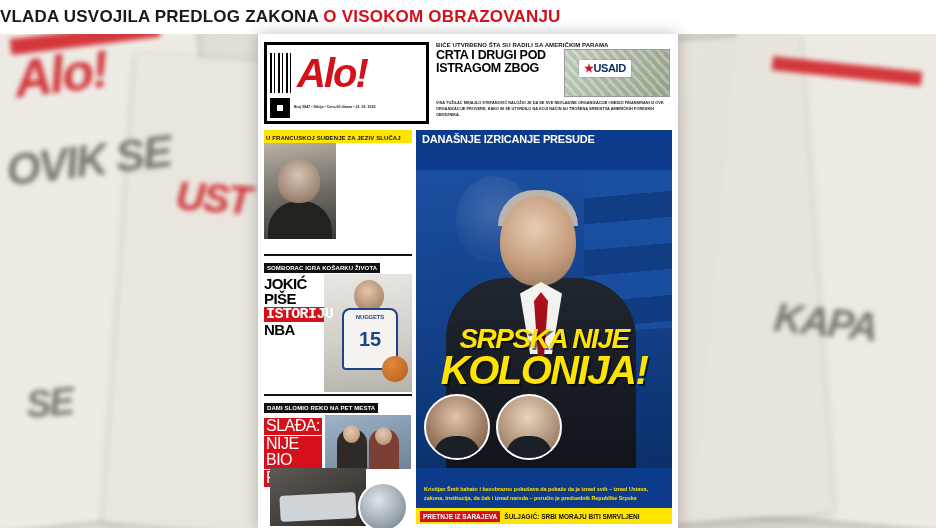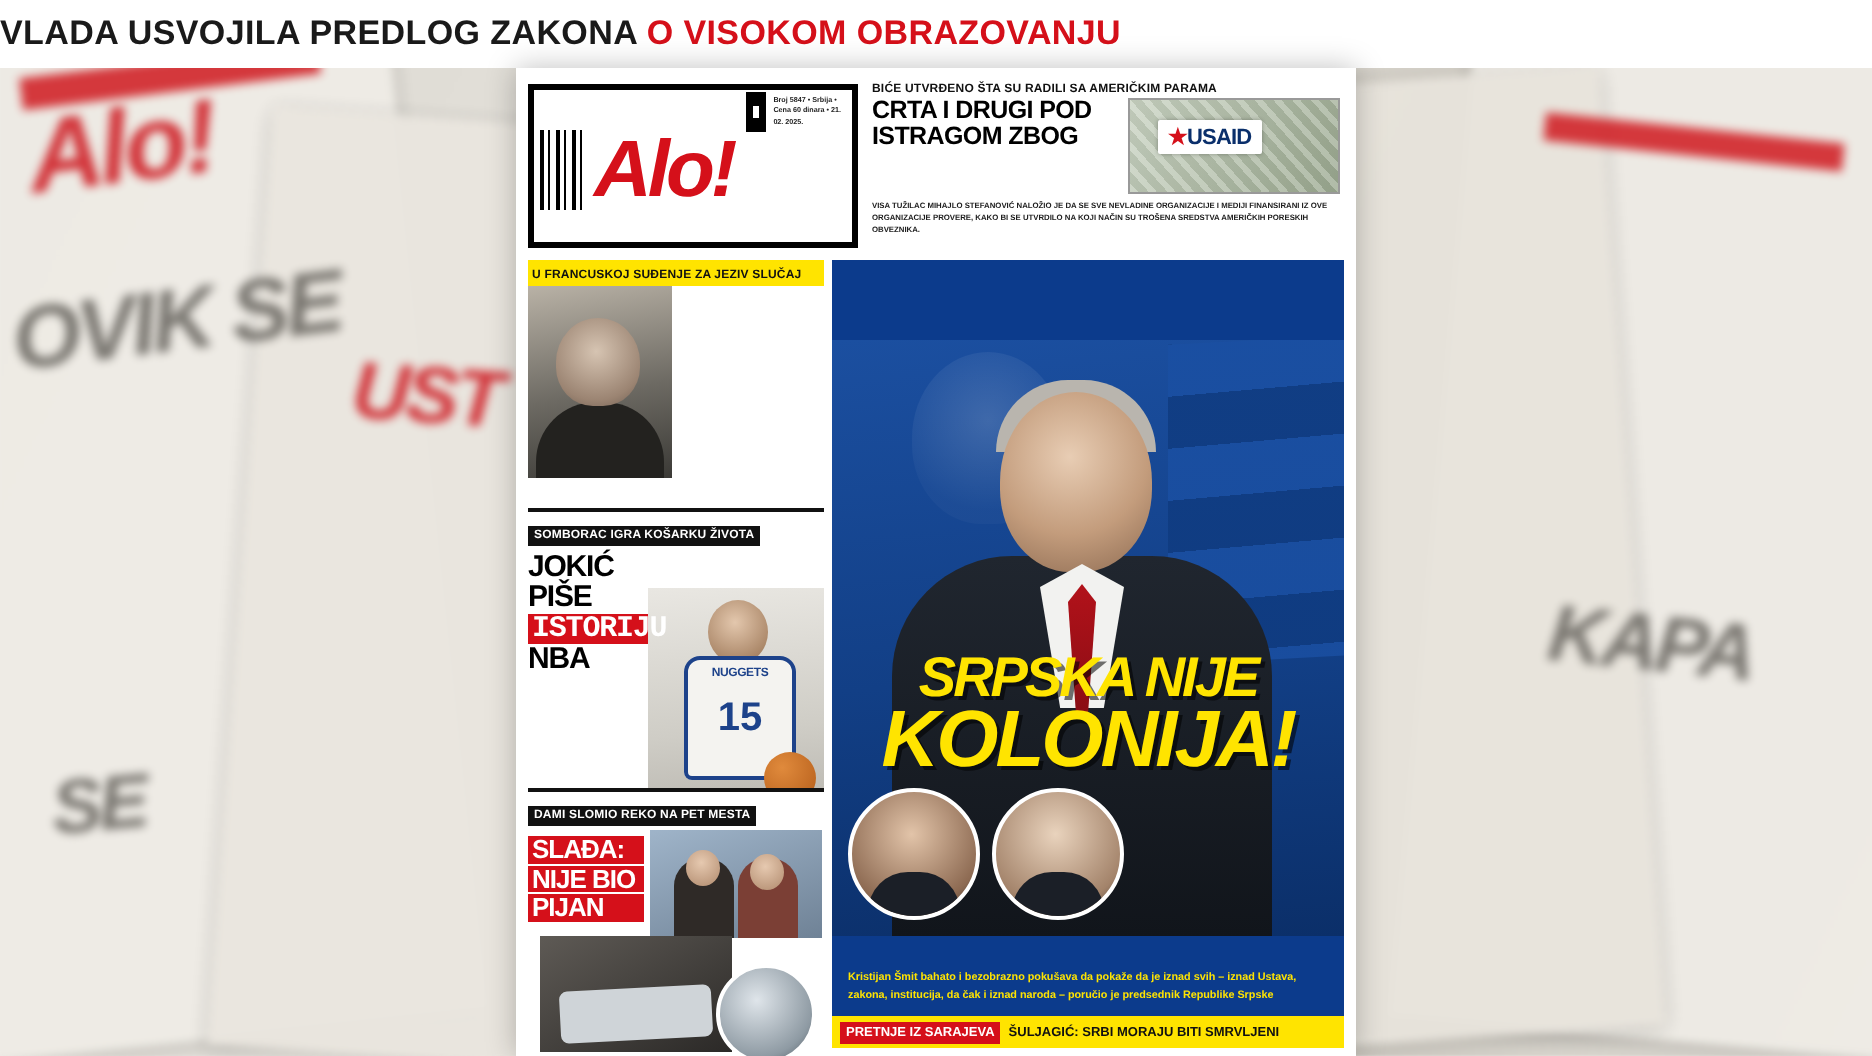--- a/index.html
+++ b/index.html
@@ -98,21 +98,21 @@
 
   
   .masthead {
     position: absolute;
     left: 0; top: 4px;
     width: 165px; height: 82px;
     border: 3px solid #000;
     background: #fff;
     box-sizing: border-box;
     display: flex;
-    flex-direction: row;
+    flex-direction: column;
   }
   .mast-top {
     flex: 1;
     display: flex;
     align-items: center;
     padding: 3px 3px 0 3px;
   }
   .barcode {
     width: 24px; height: 40px;
     background: repeating-linear-gradient(90deg, #000 0 2px, #fff 2px 4px, #000 4px 5px, #fff 5px 8px);
@@ -272,21 +272,20 @@
   }
 
   .story2 { height: 136px; border-top: 2px solid #111; }
   .s2-body { position: relative; height: 118px; }
   .s2-photo {
     position: absolute;
     right: 0; top: 0;
     width: 88px; height: 118px;
     background: linear-gradient(175deg,#e9e7e2 0%, #cfcdc6 60%, #b6b3ac 100%);
     overflow: hidden;
-    margin-top: 20px;
   }
   .jersey {
     position: absolute;
     left: 18px; top: 34px;
     width: 56px; height: 62px;
     background: #f4f3f0;
     border-radius: 8px 8px 4px 4px;
     box-shadow: inset 0 0 0 2px #1d428a;
   }
   .jersey .num {
@@ -337,22 +336,22 @@
 
   .story3 { height: 128px; border-top: 2px solid #111; }
   .s3-body { position: relative; height: 112px; }
   .s3-head {
     position: absolute;
     left: 0; top: 4px;
     width: 58px;
   }
   .s3-line {
     display: block;
-    font-size: 13px;
-    font-weight: 700;
+    font-size: 16px;
+    font-weight: 400;
     line-height: 1.04;
     text-transform: uppercase;
     letter-spacing: -.5px;
     color: #fff;
     background: #d5101a;
     padding: 0 2px;
     margin-bottom: 1px;
   }
   .s3-photo-a {
     position: absolute;
@@ -662,20 +661,21 @@
               <div class="bed"></div>
             </div>
             <div class="s3-circle"></div>
           </div>
         </div>
       </div>
 
       <div class="main-story">
         <div class="ms-kicker-wrap">
           <div class="ms-kicker">
+            <div class="white">DANAŠNJE IZRICANJE PRESUDE</div>
           </div>
         </div>
 
         <div class="ms-photo">
           <div class="crest"></div>
           <div class="flag"></div>
           <div class="figure-body"></div>
           <div class="figure-hair"></div>
           <div class="figure-head"></div>
           <div class="figure-shirt"></div>

